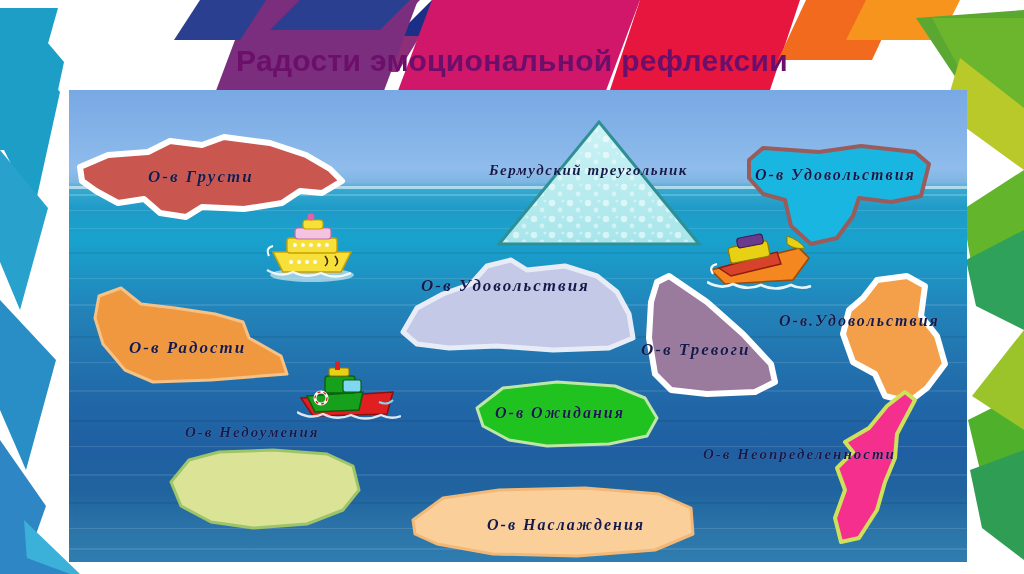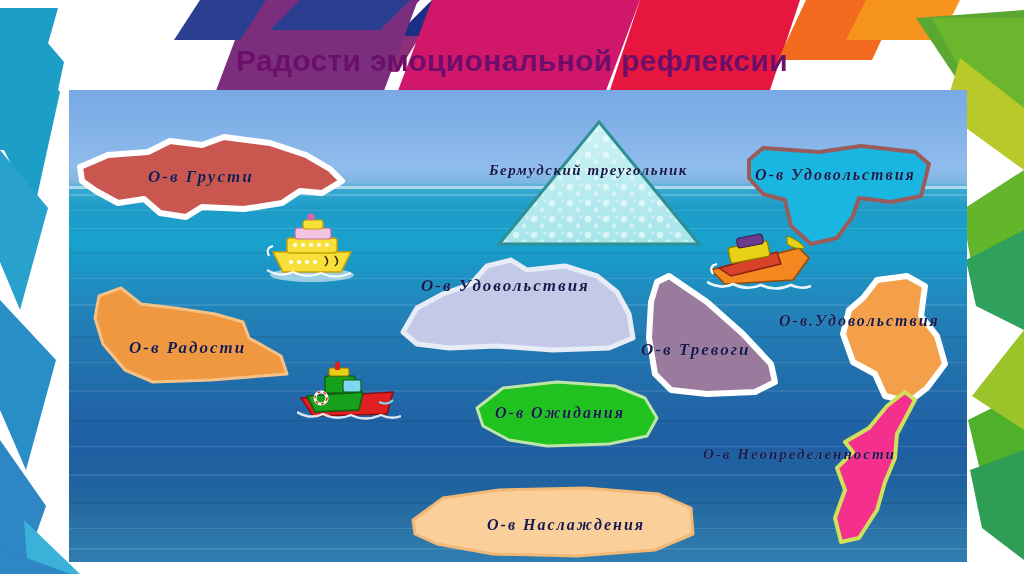--- a/index.html
+++ b/index.html
@@ -197,20 +197,27 @@
     </div>
 
     <div class="island" style="left:400px;top:288px;">
       <svg width="200" height="76" viewBox="0 0 200 76">
         <path d="M8,30 L34,10 L88,4 L146,8 L176,20 L188,40 L178,58 L140,66 L78,68
                  L40,62 L14,48 Z" fill="#1fc21f" stroke="#bfe6a8" stroke-width="3" stroke-linejoin="round"></path>
       </svg>
       <div class="lbl" style="left:26px;top:26px;font-size:16px;">О-в Ожидания</div>
     </div>
 
+    <div class="island" style="left:96px;top:358px;">
+      <svg width="200" height="90" viewBox="0 0 200 90">
+        <path d="M6,34 L24,12 L54,4 L108,2 L162,6 L188,18 L194,42 L178,62 L142,76
+                 L88,80 L46,74 L16,58 Z" fill="#dbe396" stroke="#9ec46a" stroke-width="3" stroke-linejoin="round"></path>
+      </svg>
+      <div class="lbl" style="left:20px;top:-24px;font-size:15px;">О-в Недоумения</div>
+    </div>
 
     <div class="island" style="left:338px;top:392px;">
       <svg width="292" height="80" viewBox="0 0 292 80">
         <path d="M6,38 L36,16 L92,8 L178,6 L252,12 L284,26 L286,52 L248,68 L170,74
                  L86,72 L30,62 L8,52 Z" fill="#fbcf9a" stroke="#f2b877" stroke-width="3" stroke-linejoin="round"></path>
       </svg>
       <div class="lbl" style="left:80px;top:34px;font-size:16px;">О-в Наслаждения</div>
     </div>
 
     <div class="island" style="left:750px;top:296px;">

